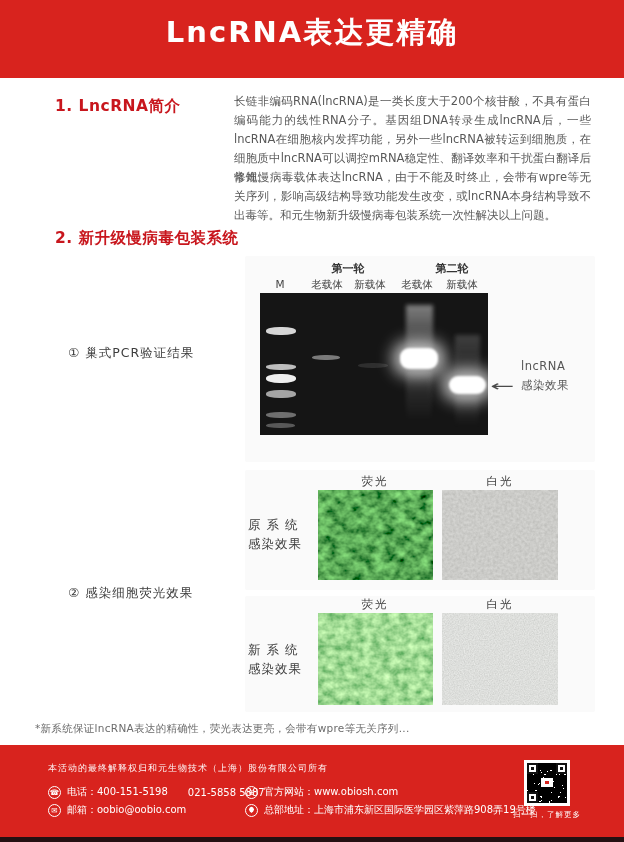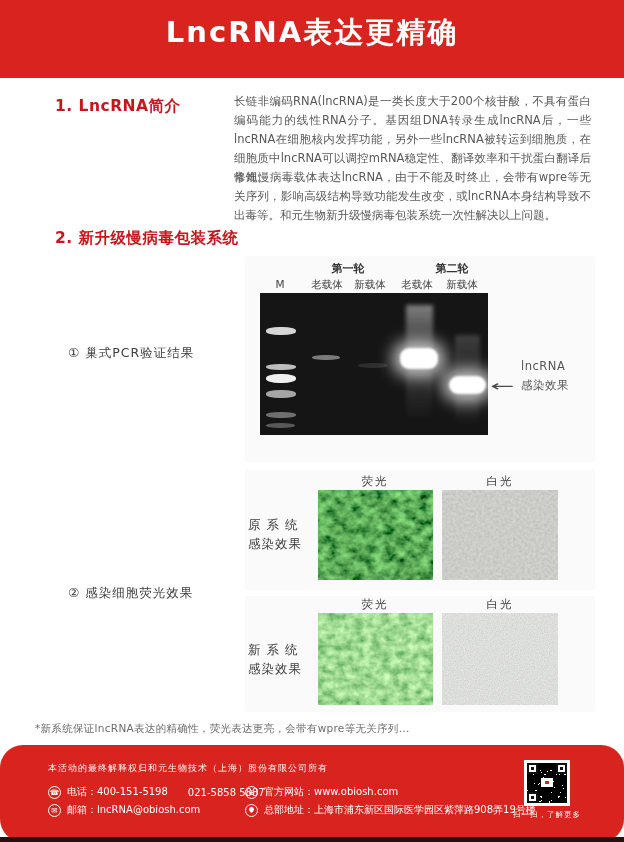--- a/index.html
+++ b/index.html
@@ -34,21 +34,21 @@
 
   
   .col-head { position:absolute; transform:translateX(-50%); color:#3c3c3c; font-size:11.5px; letter-spacing:2px; white-space:nowrap; }
   .row-label { position:absolute; width:64px; color:#3d3d3d; font-size:12.5px; letter-spacing:1px; white-space:nowrap; }
   .micro { position:absolute; display:block; }
 
   
   .footnote { position:absolute; left:35px; top:722px; color:#6b6b6b; font-size:10.5px; letter-spacing:.3px; }
 
   
-  .footer { position:absolute; left:0; top:745px; width:624px; height:97px; background:#D8231E; color:#fff;border-radius:23px; }
+  .footer { position:absolute; left:0; top:745px; width:624px; height:97px; background:#D8231E; color:#fff; }
   .disclaimer { position:absolute; left:48px; top:17px; font-size:9px; letter-spacing:1px; color:rgba(255,255,255,.96); }
   .contact { position:absolute; display:flex; align-items:center; gap:6px; font-size:10px; white-space:nowrap; }
   .cicon { display:inline-flex; width:13px; height:13px; border:1px solid #fff; border-radius:50%;
            align-items:center; justify-content:center; font-size:7.5px; color:#fff; flex:0 0 auto; }
   .pin { width:5px; height:5px; background:#fff; border-radius:50% 50% 50% 0; transform:rotate(-45deg); margin-top:-1px; }
   .phone2 { margin-left:14px; }
   .qr-box { position:absolute; left:524px; top:760px; width:46px; height:46px; background:#fff; padding:3px; }
   .qr-caption { position:absolute; left:505px; top:810px; width:84px; text-align:center; font-size:7.5px;
                 color:#fff; letter-spacing:1px; }
   .footer-edge { position:absolute; left:0; bottom:0; width:624px; height:5px; background:#241012; }
@@ -171,21 +171,21 @@
       <span class="cicon">☎</span>
       <span>电话：400-151-5198</span>
       <span class="phone2">021-5858 5887</span>
     </div>
     <div class="contact" style="left:245px; top:40px;">
       <span class="cicon">⊕</span>
       <span>官方网站：www.obiosh.com</span>
     </div>
     <div class="contact" style="left:48px; top:58px;">
       <span class="cicon">✉</span>
-      <span>邮箱：lncRNA@obiosh.com</span>
+      <span>邮箱：oobio@oobio.com</span>
     </div>
     <div class="contact" style="left:245px; top:58px;">
       <span class="cicon">
           <span class="pin"></span>
         </span>
       <span>总部地址：上海市浦东新区国际医学园区紫萍路908弄19号楼</span>
     </div>
   </div>
 
   <div class="qr-box">

